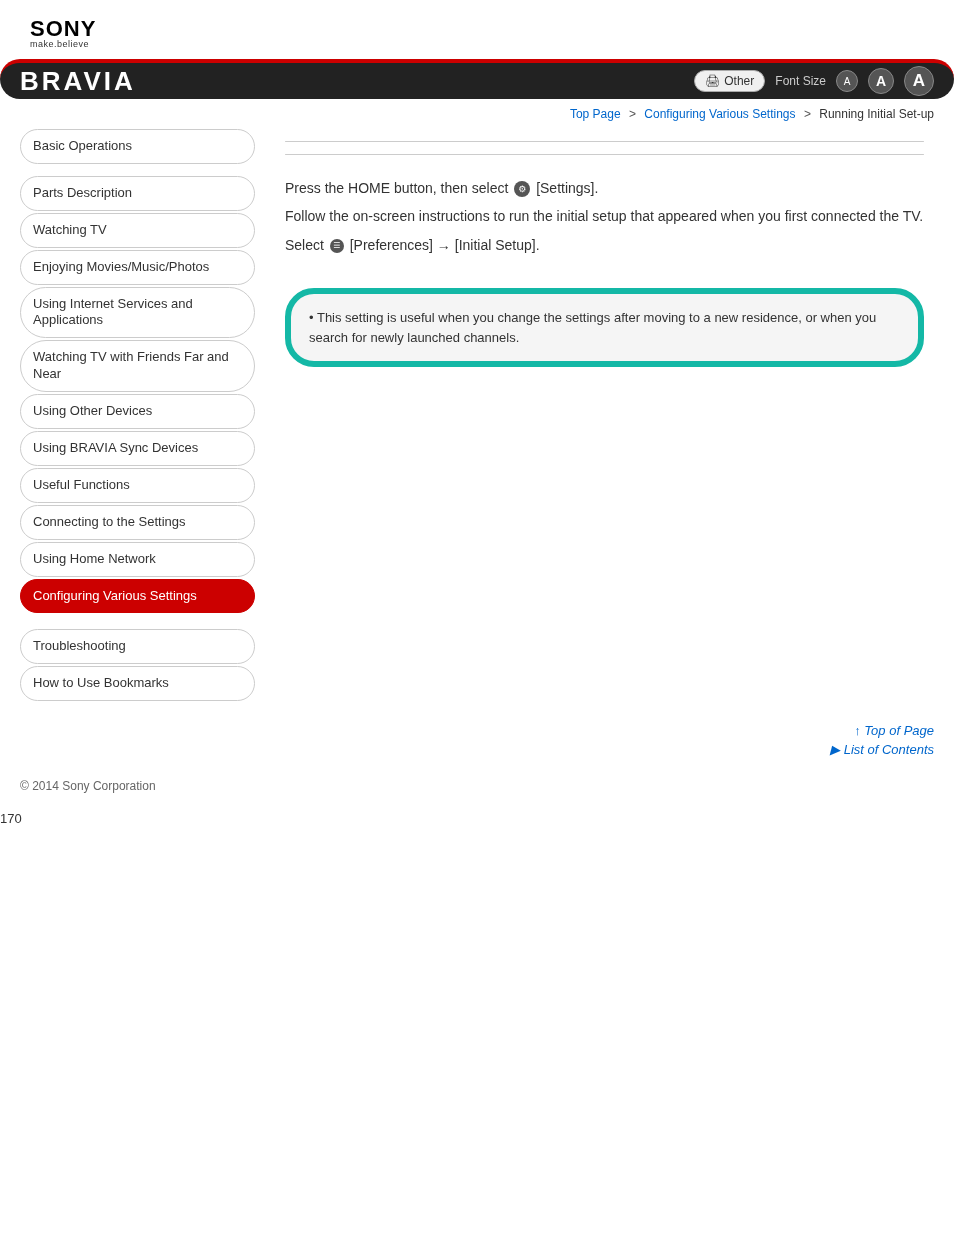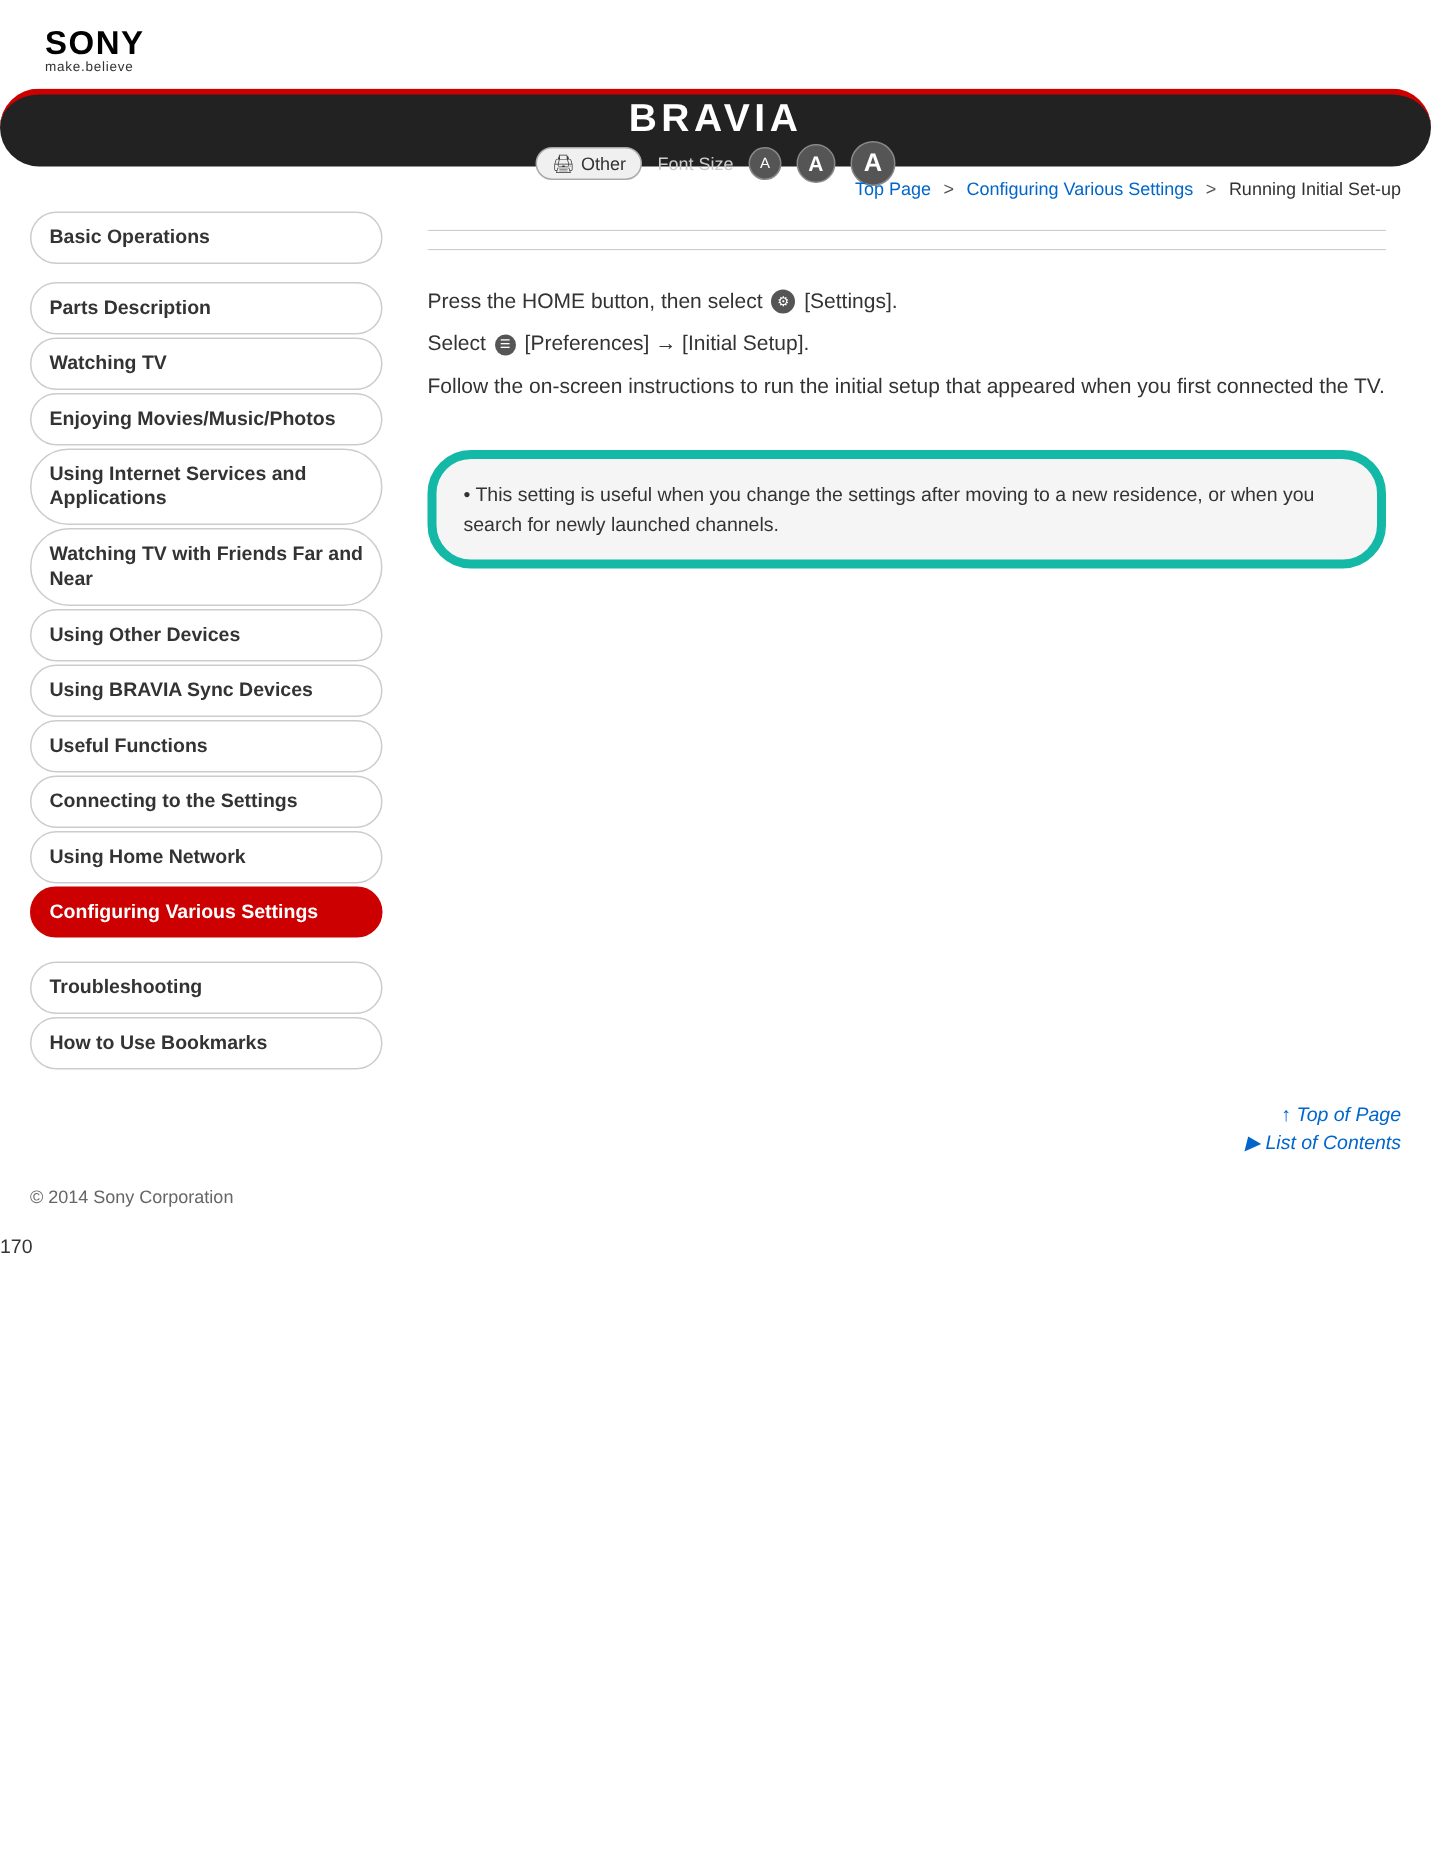--- a/index.html
+++ b/index.html
@@ -33,23 +33,22 @@
       letter-spacing: 0.5px;
     }
 
     
     .header-bar {
       background: #222;
       padding: 0 20px;
       display: flex;
       align-items: center;
       justify-content: space-between;
-      height: 52px;
+      height: 40px;
       border-top: 4px solid #c00;
-      flex-direction: column;
     }
     .bravia-title {
       color: #fff;
       font-size: 26px;
       font-weight: bold;
       letter-spacing: 3px;
     }
     .header-controls {
       display: flex;
       align-items: center;
@@ -110,21 +109,20 @@
     }
     .sidebar-item {
       border: 1px solid #ccc;
       padding: 8px 12px;
       margin-bottom: 2px;
       font-size: 13px;
       cursor: pointer;
       background: #fff;
       color: #333;
       line-height: 1.3;
-      font-weight: bold;
     }
     .sidebar-item.active {
       background: #c00;
       color: #fff;
       border-color: #c00;
     }
 
     
     .content-area {
       flex: 1;
@@ -269,26 +267,26 @@
   <div class="content-area">
     <hr class="content-divider">
     <hr class="content-divider">
 
     <div class="instructions">
       <p>
         <span>Press the HOME button, then select</span>
         <span class="settings-icon">⚙</span>
         <span>[Settings].</span>
       </p>
+      <p>Follow the on-screen instructions to run the initial setup that appeared when you first connected the TV.</p>
       <p>
         <span>Select</span>
         <span class="prefs-icon">☰</span>
         <span>[Preferences] → [Initial Setup].</span>
       </p>
-      <p>Follow the on-screen instructions to run the initial setup that appeared when you first connected the TV.</p>
     </div>
 
     <div class="note-box">
       <p>This setting is useful when you change the settings after moving to a new residence, or when you search for newly launched channels.</p>
     </div>
   </div>
 </div>
 
 <div class="footer-links">
   <a href="#" class="up-arrow">Top of Page</a>

